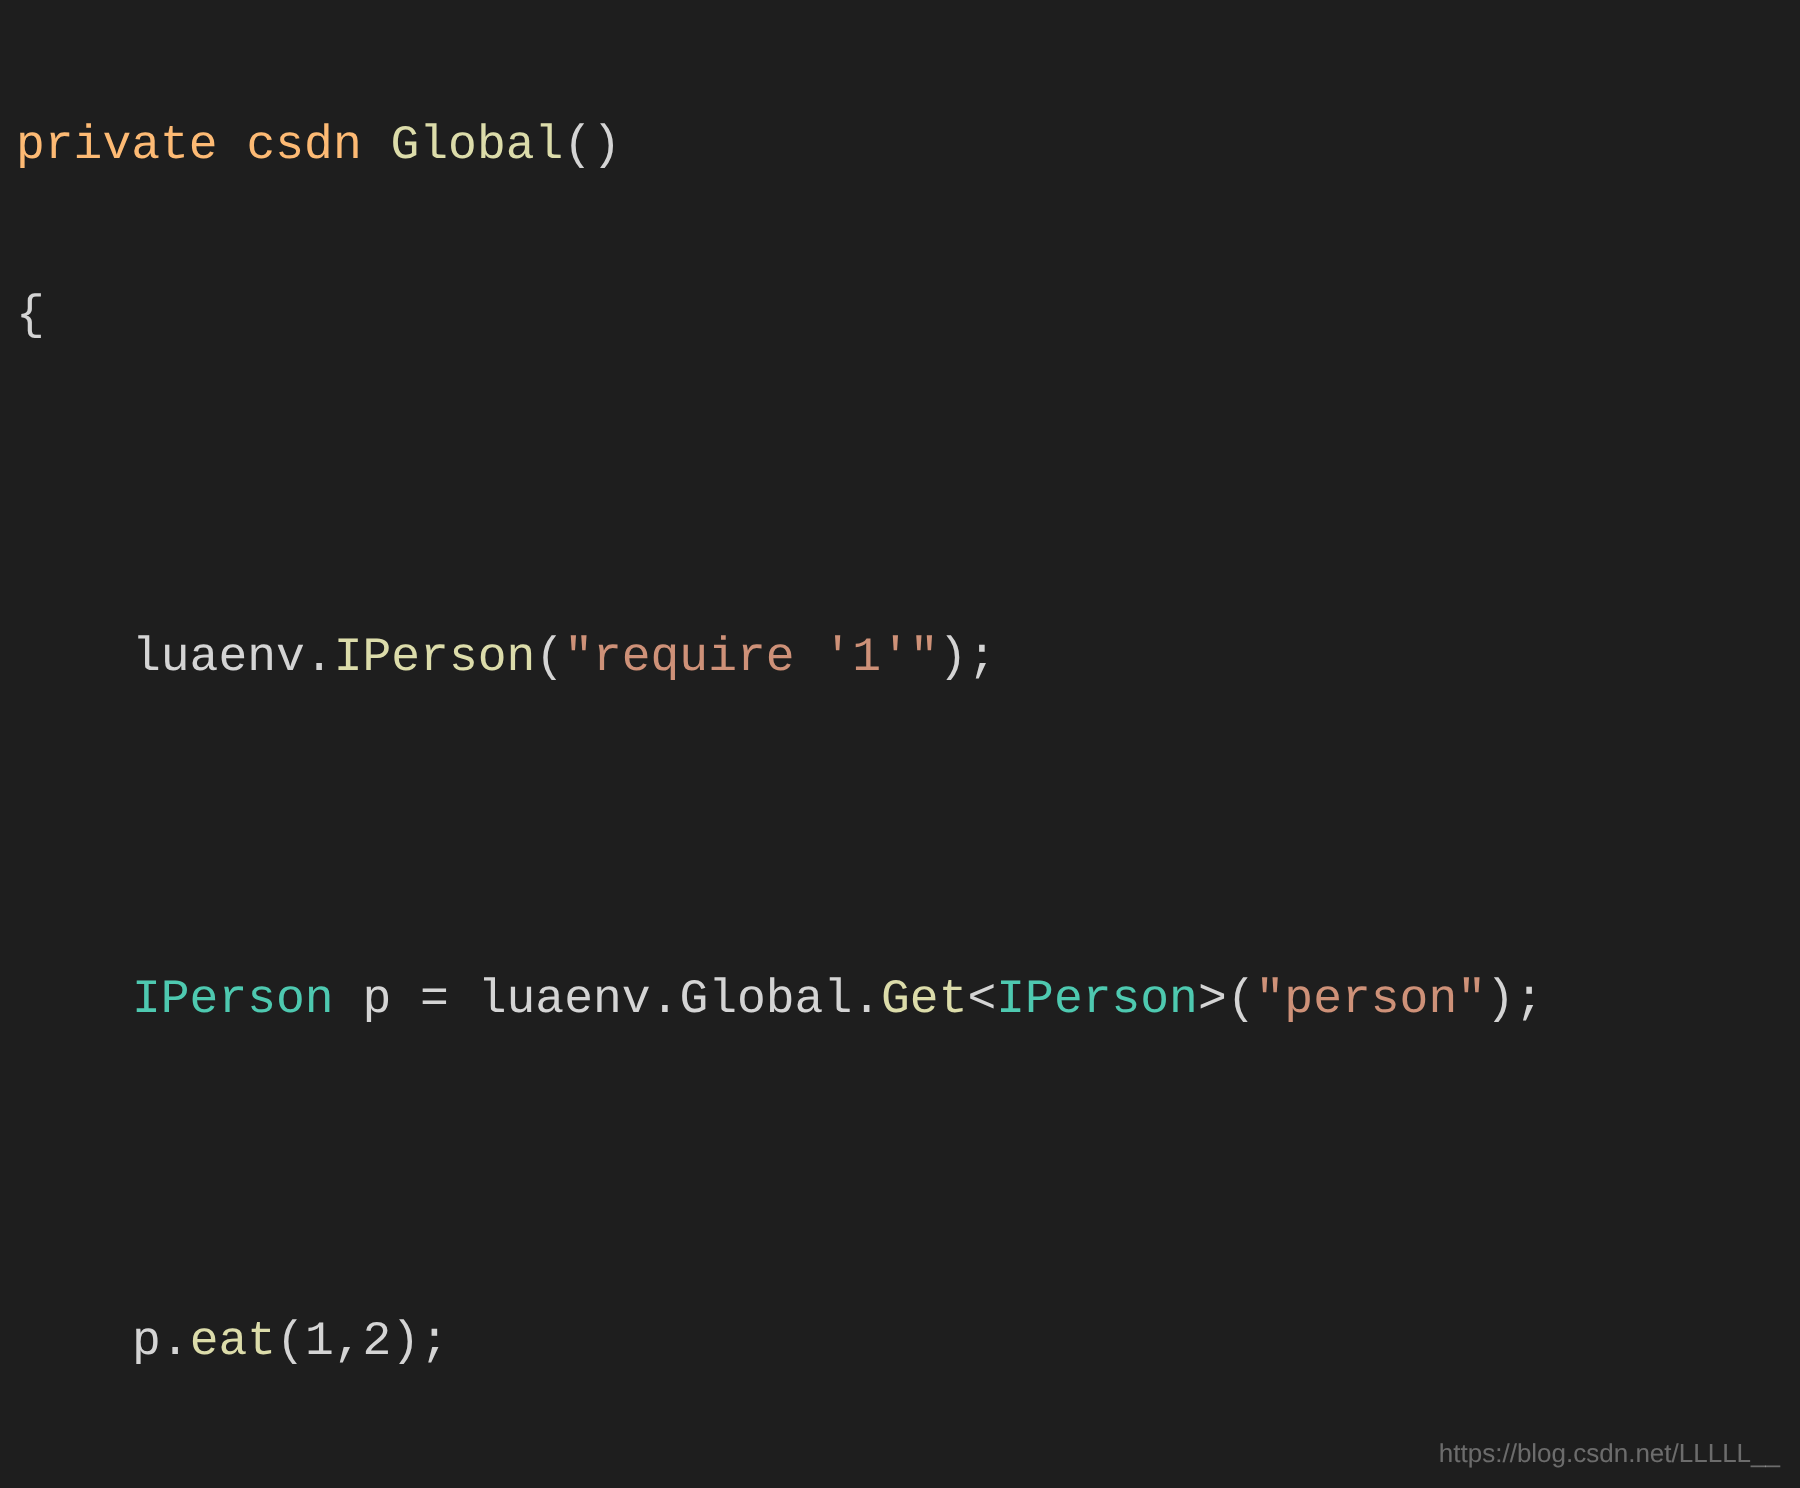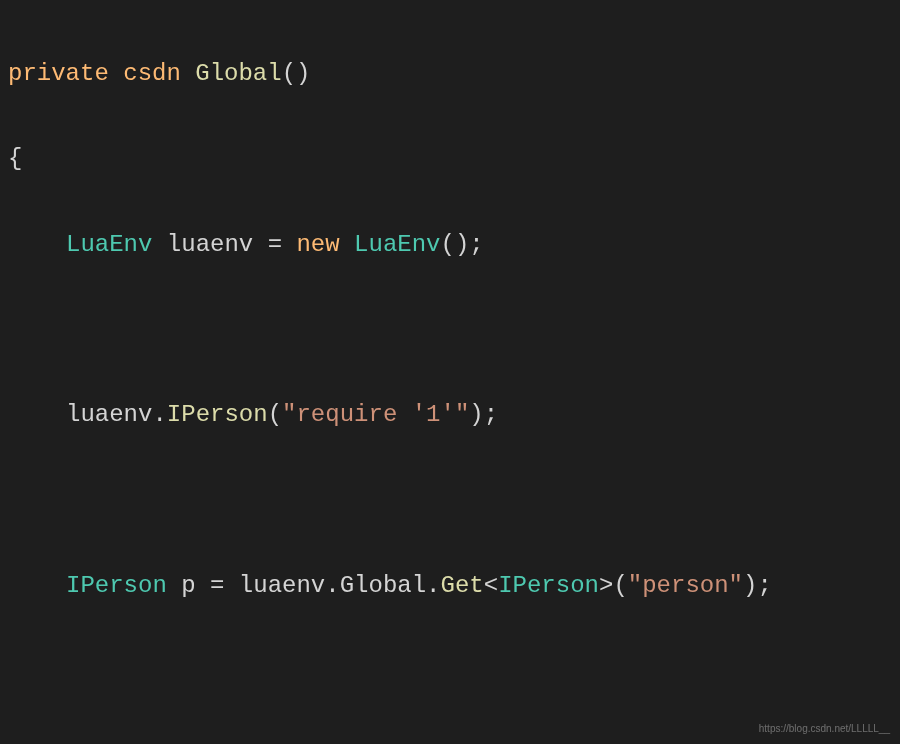--- a/index.html
+++ b/index.html
@@ -24,32 +24,31 @@
   .fn    { color: #dcdcaa; }      
   .str   { color: #ce9178; }      
   .ident { color: #d4d4d4; }      
   .punc  { color: #d4d4d4; }
   .line { display:block; }
   .indent { padding-left: 58px; display:block; }
   .watermark {
     position: absolute;
     right: 10px;
     bottom: 10px;
-    font-size: 10px;
+    font-size: 13px;
     color: rgba(255,255,255,0.35);
     font-family: Arial, sans-serif;
   }
 </style>
 </head>
 <body>
 
 <div class="code">
 <span class="line"><span class="kw">private</span> <span class="kw">csdn</span> <span class="fn">Global</span><span class="punc">()</span></span>
 <span class="line punc">{</span>
-<span class="indent"><span class="type">LuaEnv</span> <span class="ident">luaenv</span> <span class="punc">=</span> <span class="kw">new</span> <span class="type">LuaEnv</span><span class="punc">();</span></span>
 <span class="indent"> </span>
 <span class="indent"><span class="ident">luaenv</span><span class="punc">.</span><span class="fn">IPerson</span><span class="punc">(</span><span class="str">"require '1'"</span><span class="punc">);</span></span>
 <span class="indent"> </span>
 <span class="indent"><span class="type">IPerson</span> <span class="ident">p</span> <span class="punc">=</span> <span class="ident">luaenv</span><span class="punc">.</span><span class="ident">Global</span><span class="punc">.</span><span class="fn">Get</span><span class="punc">&lt;</span><span class="type">IPerson</span><span class="punc">&gt;</span><span class="punc">(</span><span class="str">"person"</span><span class="punc">);</span></span>
 <span class="indent"> </span>
 <span class="indent"><span class="ident">p</span><span class="punc">.</span><span class="fn">eat</span><span class="punc">(</span><span class="ident">1</span><span class="punc">,</span><span class="ident">2</span><span class="punc">);</span></span>
 
 
 
 

